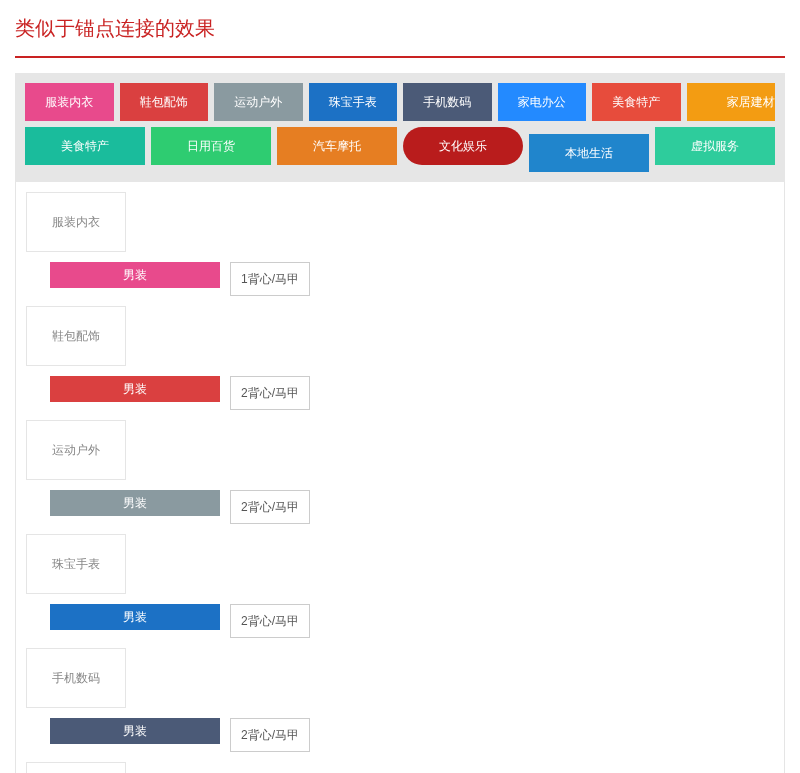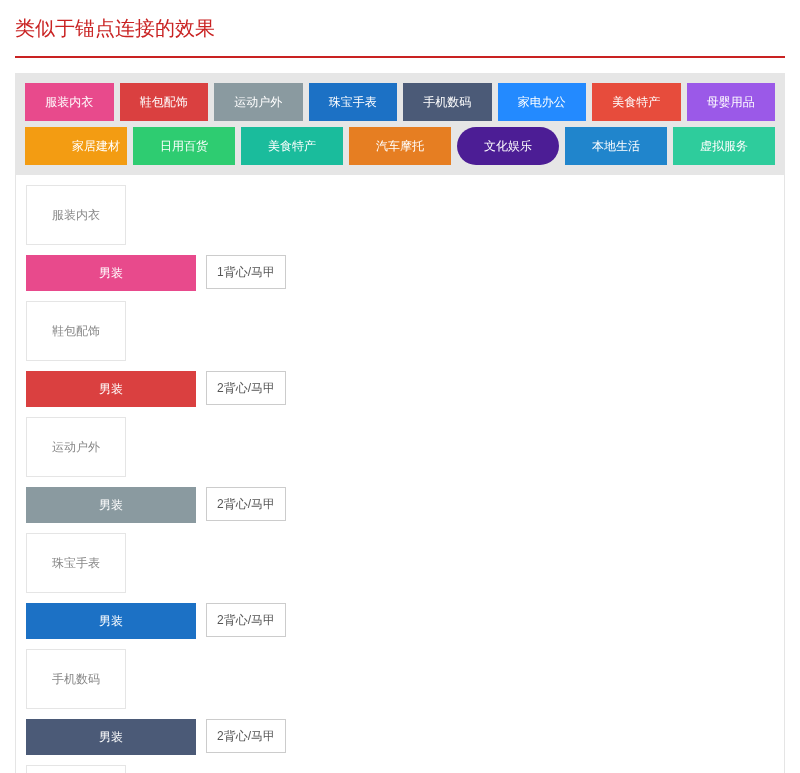--- a/index.html
+++ b/index.html
@@ -42,22 +42,22 @@
     .c3 { background: #1c71c5; }
     .c4 { background: #4b5a77; }
     .c5 { background: #238aff; }
     .c6 { background: #e74c3c; }
     .c7 { background: #9b59e8; }
     .c8 { background: #ff5294; }
     .c9 { background: #f39c12; padding-left: 40px; }
     .c10 { background: #1abc9c; }
     .c11 { background: #2ecc71; }
     .c12 { background: #e67e22; }
-    .c13 { background: #4c1d95; border-radius: 19px; }
-    .c14 { background: #2085cc; }
+    .c13 { background: #b91c1c; border-radius: 19px; }
+    .c14 { background: #2085cc; margin-top: 7px; }
     .c15 { background: #2ecc9c; }
     .content-area {
       border: 1px solid #e5e5e5;
       border-top: none;
       padding: 10px 10px 0 10px;
     }
     .cat-block { margin-bottom: 2px; }
     .cat-header {
       border: 1px solid #e5e5e5;
       width: 100px;
@@ -69,26 +69,27 @@
       margin-bottom: 10px;
       background: #fff;
     }
     .sub-row {
       display: flex;
       gap: 10px;
       margin-bottom: 10px;
     }
     .sub-main {
       width: 170px;
-      height: 36px;
+      height: 26px;
       color: #fff;
       display: flex;
       align-items: center;
       justify-content: center;
       cursor: pointer;
+      margin-left: 24px;
     }
     .sub-tag {
       border: 1px solid #ccc;
       height: 26px;
       padding: 16px 10px;
       display: flex;
       align-items: center;
       color: #555;
       background: #fff;
       cursor: pointer;
@@ -100,24 +101,23 @@
 <h2 class="page-title">类似于锚点连接的效果</h2>
 
 <div class="category-grid" id="category-grid">
     <div class="category-tile c0">服装内衣</div>
     <div class="category-tile c1">鞋包配饰</div>
     <div class="category-tile c2">运动户外</div>
     <div class="category-tile c3">珠宝手表</div>
     <div class="category-tile c4">手机数码</div>
     <div class="category-tile c5">家电办公</div>
     <div class="category-tile c6">美食特产</div>
-    <div class="category-tile c7">母婴用品</div>
     <div class="category-tile c9">家居建材</div>
+    <div class="category-tile c10">美食特产</div>
     <div class="category-tile c11">日用百货</div>
-    <div class="category-tile c10">美食特产</div>
     <div class="category-tile c12">汽车摩托</div>
     <div class="category-tile c13">文化娱乐</div>
     <div class="category-tile c14">本地生活</div>
     <div class="category-tile c15">虚拟服务</div>
   </div>
 
 <div class="content-area" id="content-area">
     <div class="cat-block">
       <div class="cat-header">服装内衣</div>
       <div class="sub-row">

